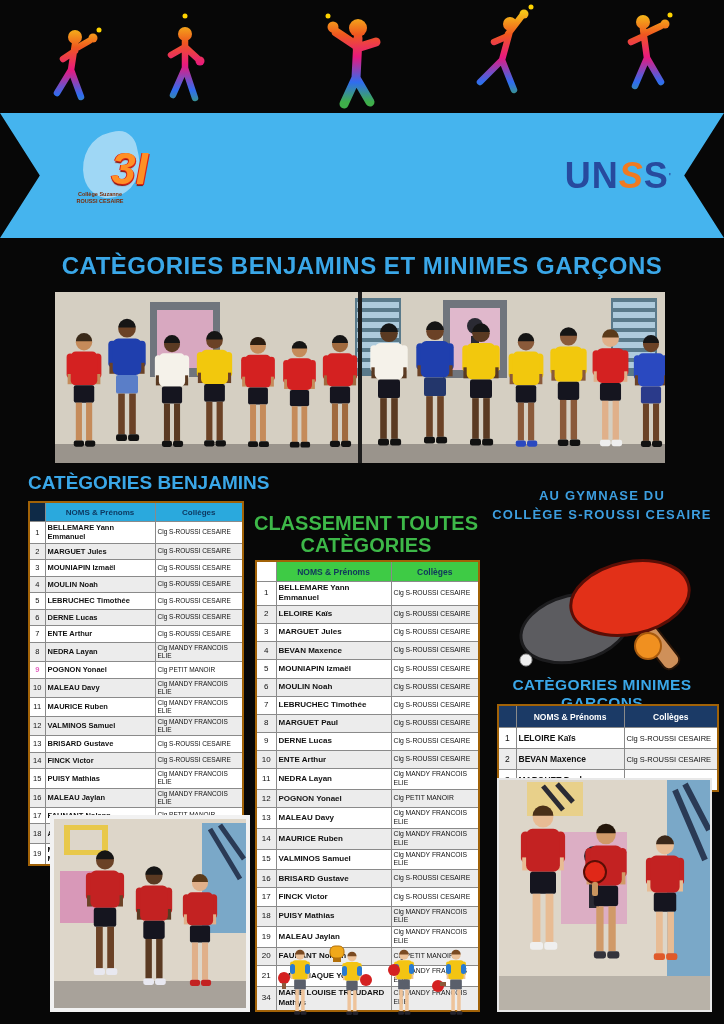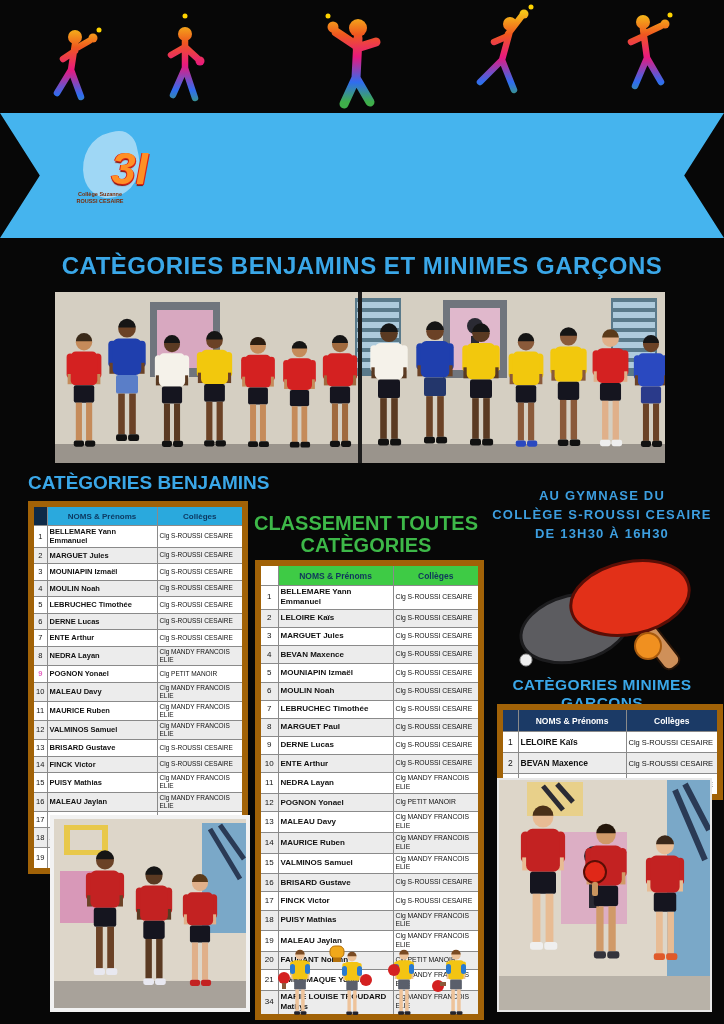--- a/index.html
+++ b/index.html
@@ -38,21 +38,21 @@
 
   
   .benj-title{position:absolute;left:28px;top:472px;font-size:19px;}
   .class-title{position:absolute;left:252px;top:512px;width:228px;text-align:center;color:#3db848;font-weight:800;font-size:20px;line-height:22px;}
   .event-info{position:absolute;left:480px;top:486px;width:244px;text-align:center;color:#3d9fe0;
               font-weight:800;font-size:13px;line-height:19px;letter-spacing:1.2px;}
   .paddles{position:absolute;left:500px;top:558px;width:210px;height:118px;}
   .minimes-title{position:absolute;left:480px;top:676px;width:244px;text-align:center;font-size:15.5px;letter-spacing:.4px;}
 
   
-  table.tbl{border-collapse:collapse;background:#fff;color:#111;table-layout:fixed;border:6px solid #a16207;}
+  table.tbl{border-collapse:collapse;background:#fff;color:#111;table-layout:fixed;border:2px solid #a16207;}
   .tbl th,.tbl td{border:1px solid #8a8a8a;padding:1px 2px;overflow:hidden;}
   .tbl td:first-child{text-align:center;font-weight:400;}
   .tbl td:nth-child(2){font-weight:700;}
   .tbl td:nth-child(3){text-align:left;}
   .tbl tbody tr:nth-child(even) td{background:#ececec;}
   .tbl th{font-weight:700;text-align:center;}
 
   .tbl-benjamins{position:absolute;left:28px;top:501px;width:214px;}
   .tbl-benjamins th{background:#2aa9dd;color:#0d3a63;font-size:8px;height:16px;}
   .tbl-benjamins th:first-child{background:#0e2a47;}
@@ -121,20 +121,21 @@
     </g>
   </svg>
 
   <div class="banner">
     <div class="logo-3i">
       <div class="map"></div>
       <div class="big">3I</div>
       <div class="sub">Collège Suzanne</div>
       <div class="sub">ROUSSI CESAIRE</div>
     </div>
+    <div class="logo-unss"><span class="n">U</span><span class="n">N</span><span class="o">S</span><span class="n">S</span><span class="tm">'</span></div>
   </div>
 
   <div class="subtitle">CATÈGORIES BENJAMINS ET MINIMES GARÇONS</div>
 
   <div class="group-photo">
     <svg class="scene" viewBox="0 0 610 171">
       <defs>
         <symbol id="kid" viewBox="0 0 40 130">
           <circle cx="20" cy="12" r="8" fill="var(--skin,#8a5a3a)"></circle>
           <path d="M12 11 a8 8 0 0 1 16 0 z" fill="var(--hair,#151515)"></path>
@@ -430,21 +431,20 @@
           <td>34</td>
           <td>MARIE LOUISE TROUDARD Mathys</td>
           <td>Clg MANDY FRANCOIS ELIE</td>
         </tr>
       </tbody>
   </table>
 
   <div class="event-info">
     <div>AU GYMNASE DU</div>
     <div>COLLÈGE S-ROUSSI CESAIRE</div>
-    <div>DE 13H30 À 16H30</div>
   </div>
 
   <svg class="paddles" viewBox="0 0 210 118">
     <g transform="rotate(-14 75 70)">
       <rect x="112" y="62" width="52" height="17" rx="7" fill="#c8955f" stroke="#2a1608" stroke-width="2"></rect>
       <ellipse cx="75" cy="70" rx="55" ry="33" fill="#5c5c60" stroke="#1c1c1e" stroke-width="3"></ellipse>
     </g>
     <g>
       <rect x="150" y="62" width="18" height="52" rx="7" transform="rotate(-38 159 88)" fill="#cf9059" stroke="#2a1608" stroke-width="2"></rect>
       <ellipse cx="130" cy="40" rx="60" ry="36" transform="rotate(-12 130 40)" fill="#e23018" stroke="#5a0e06" stroke-width="3"></ellipse>

